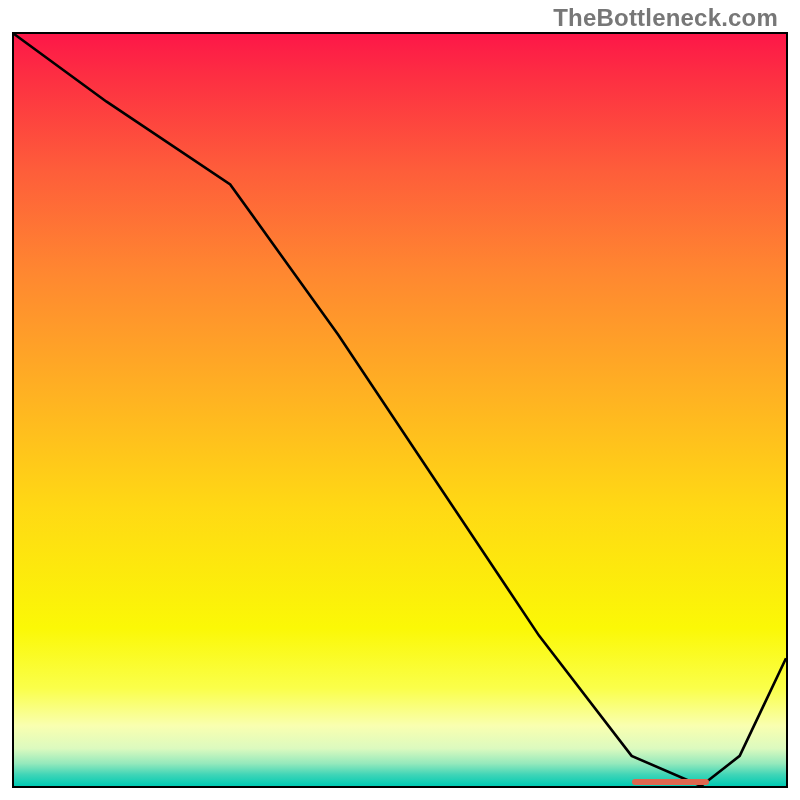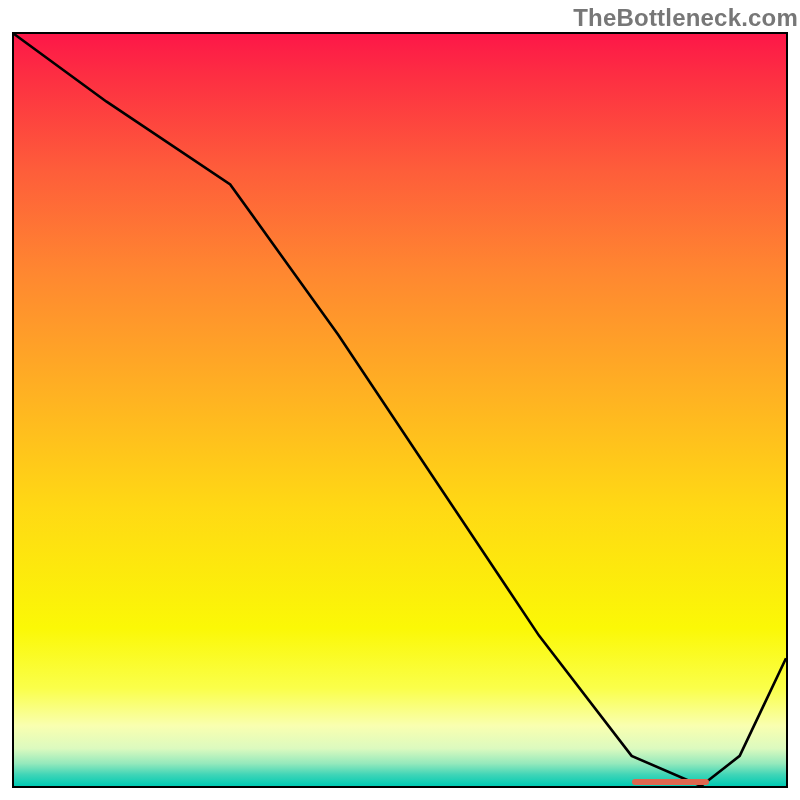--- a/index.html
+++ b/index.html
@@ -12,21 +12,21 @@
     overflow: hidden;
   }
   .stage {
     position: relative;
     width: 800px;
     height: 800px;
   }
   .watermark {
     position: absolute;
     top: 4px;
-    right: 2px;
+    right: 22px;
     font-size: 24px;
     font-weight: bold;
     color: #777777;
     letter-spacing: 0.2px;
   }
   .plot-frame {
     position: absolute;
     left: 12px;
     top: 32px;
     width: 776px;

